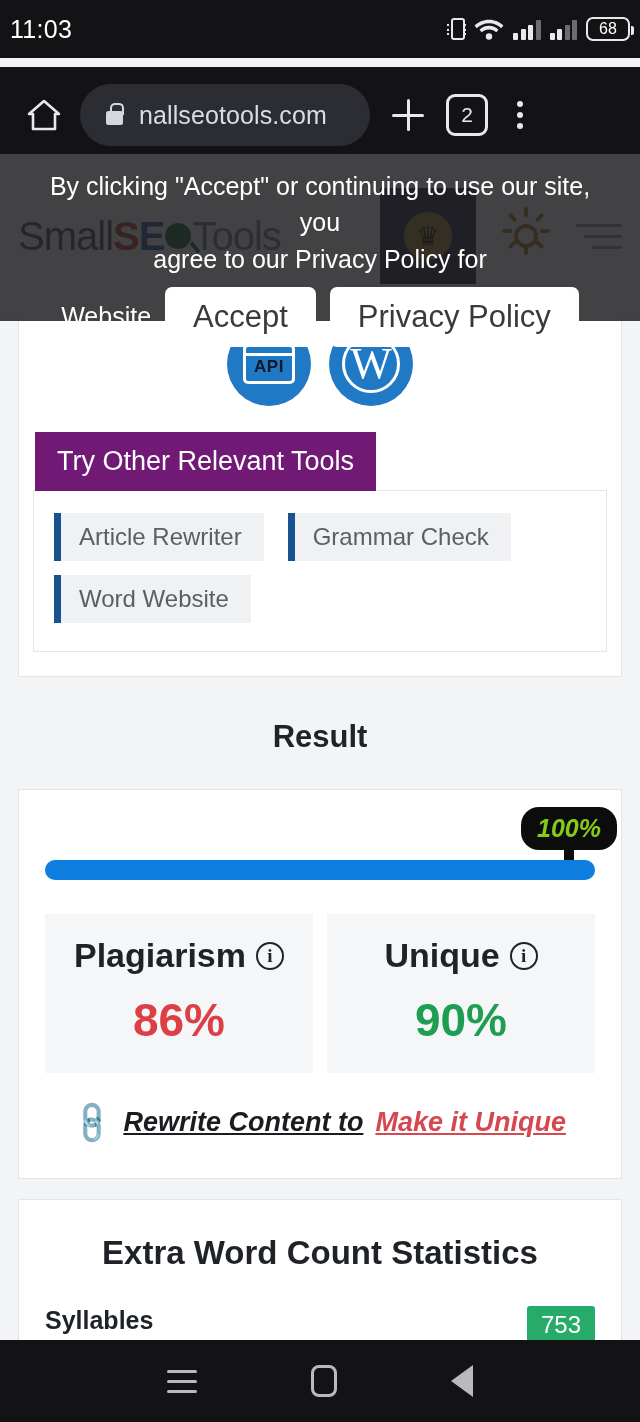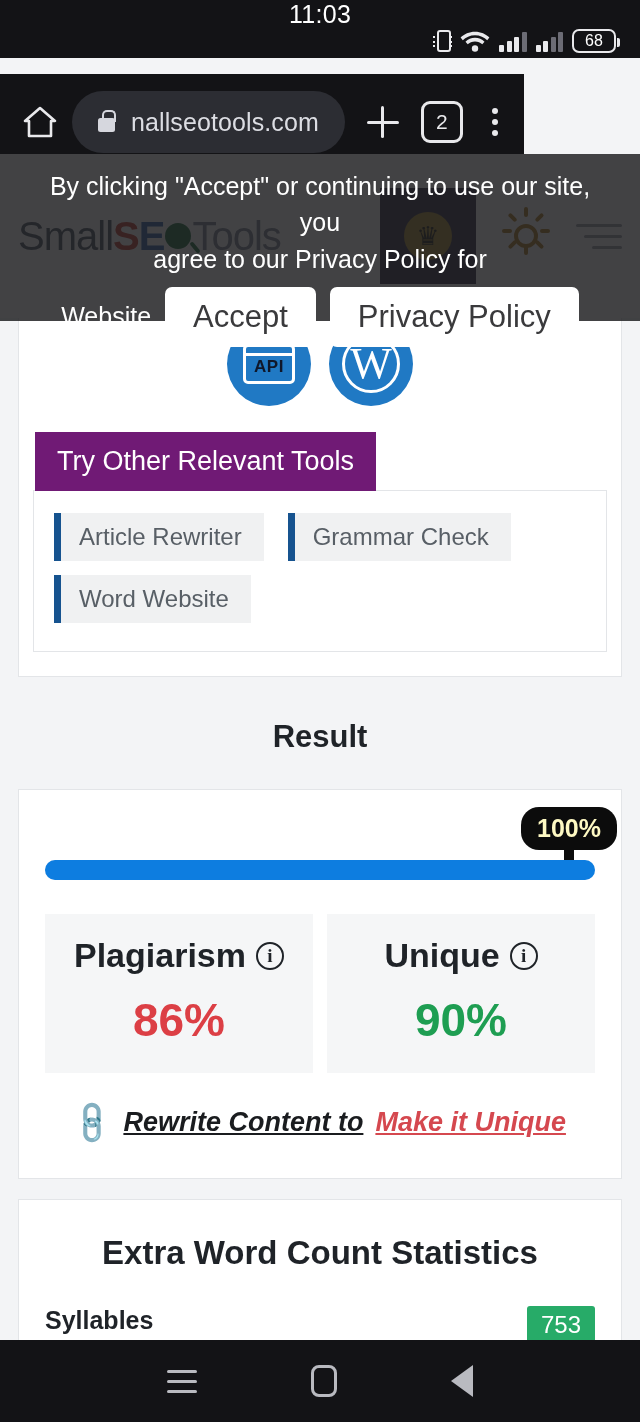--- a/index.html
+++ b/index.html
@@ -8,21 +8,21 @@
     font-family: "Liberation Sans", sans-serif;
     background: #000;
     overflow: hidden;
   }
   .phone { position: relative; width: 640px; height: 1422px; background: #f3f4f6; }
 
   
   .statusbar {
     position: absolute; top: 0; left: 0; width: 640px; height: 58px;
     background: #131316; display: flex; align-items: center;
-    padding: 0 24px; color: #fff; flex-direction: column;
+    padding: 0 10px; color: #fff;
   }
   .status-time { font-size: 25px; letter-spacing: .3px; font-weight: 400; }
   .status-right { margin-left: auto; display: flex; align-items: center; gap: 9px; }
   .ico-vibrate { width: 14px; height: 22px; border: 2.5px solid #e9e9ec; border-radius: 3px; position: relative; }
   .ico-vibrate::before, .ico-vibrate::after {
     content: ""; position: absolute; top: 4px; width: 3px; height: 11px;
     border-left: 2px dotted #e9e9ec;
   }
   .ico-vibrate::before { left: -6px; }
   .ico-vibrate::after { right: -6px; }
@@ -34,21 +34,21 @@
   .sigbars.dim2 i.b3, .sigbars.dim2 i.b4 { background: #6c6c75; }
   .battery {
     display: flex; align-items: center; justify-content: center;
     min-width: 44px; height: 24px; border: 2.5px solid #e9e9ec;
     border-radius: 7px; font-size: 16px; padding: 0 5px; position: relative;
   }
   .battery::after { content:""; position:absolute; right:-6px; top:7px; width:3px; height:9px; background:#e9e9ec; border-radius:0 2px 2px 0; }
 
   
   .browserbar {
-    position: absolute; top: 74px; left: 0; width: 524px; height: 96px;
+    position: absolute; top: 67px; left: 0; width: 640px; height: 96px;
     background: #131316; display: flex; align-items: center; padding: 0 22px;
     gap: 14px;
   }
   .home-btn { width: 44px; height: 44px; display: flex; align-items: center; justify-content: center; }
   .urlpill {
     flex: 1; height: 62px; background: #2c2d33; border-radius: 32px;
     display: flex; align-items: center; padding: 0 26px; gap: 16px;
     max-width: 290px;
   }
   .lock {
@@ -143,22 +143,22 @@
   .chip .lbl { padding: 10px 22px 10px 18px; color: #585f66; font-size: 24px; white-space: nowrap; display:flex; align-items:center; }
 
   
   .result-title { text-align: center; font-size: 31px; font-weight: 700; color: #1f2328; margin: 42px 0 34px; }
   .resultcard { margin: 0 18px; background: #fff; border: 1px solid #e3e5e8; padding: 70px 26px 40px; }
   .progress-wrap { position: relative; margin-bottom: 34px; }
   .progress-track { height: 20px; border-radius: 11px; background: #e9eaec; overflow: visible; position: relative; }
   .progress-fill { height: 20px; border-radius: 11px; background: #0d7de0; width: 100%; }
   .bubble {
     position: absolute; right: -22px; bottom: 30px;
-    background: #0c0c0c; color: #fef9c3; font-size: 25px; font-weight: 700;
-    padding: 7px 16px; border-radius: 18px; white-space: nowrap;
+    background: #0c0c0c; color: #84cc16; font-size: 25px; font-weight: 700;
+    padding: 7px 16px; border-radius: 18px; white-space: nowrap; font-style: italic;
   }
   .bubble::after {
     content: ""; position: absolute; left: 50%; bottom: -14px; margin-left: -5px;
     width: 10px; height: 16px; background: #0c0c0c;
   }
   .stats-row { display: flex; gap: 14px; }
   .statbox { flex: 1; background: #f5f6f7; padding: 22px 10px 26px; text-align: center; }
   .stat-label { font-size: 34px; font-weight: 700; color: #1f2328; display: flex; align-items: center; justify-content: center; gap: 10px; }
   .info-i {
     width: 28px; height: 28px; border: 2.5px solid #1f2328; border-radius: 50%;

